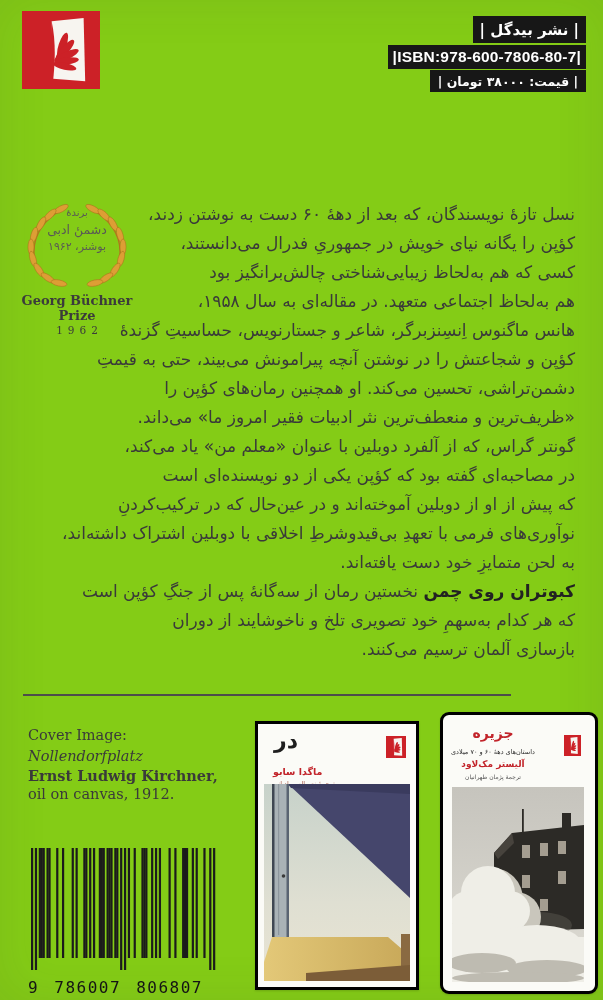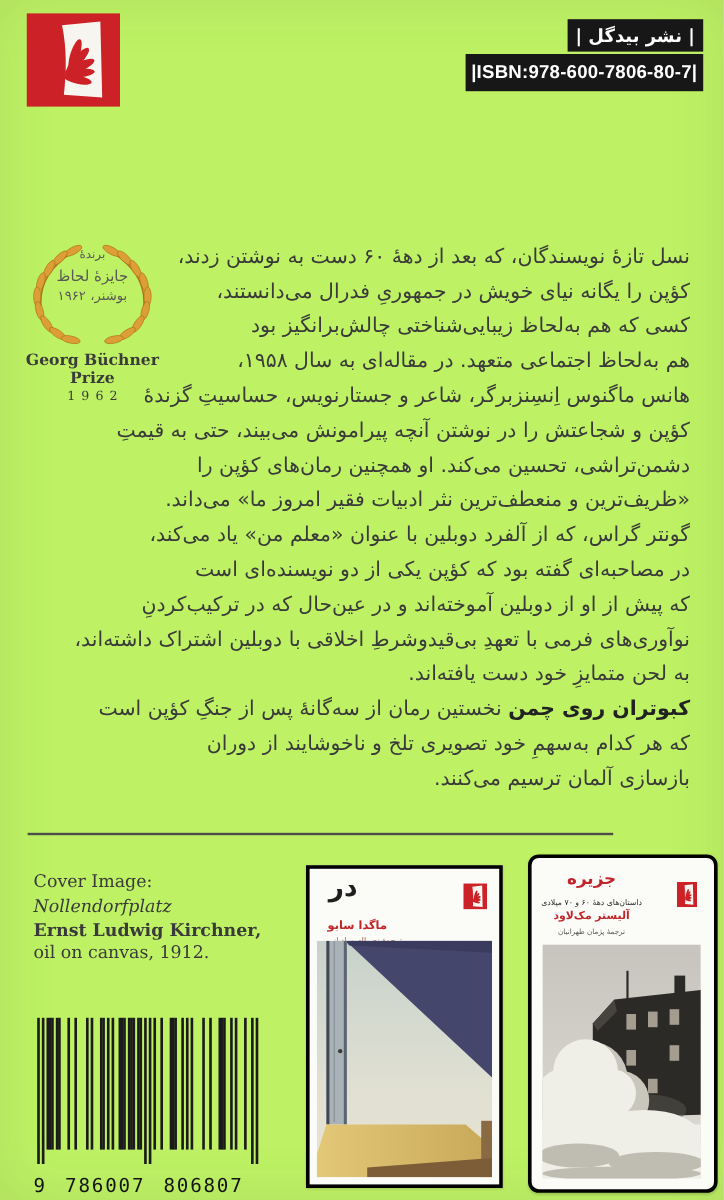--- a/index.html
+++ b/index.html
@@ -1,23 +1,23 @@
 <!DOCTYPE html>
 <html lang="fa"><head>
 <meta charset="utf-8">
 <style>
   html,body{margin:0;padding:0;background:#d8d8d2;}
-  .page{position:relative;width:603px;height:1000px;background:#bef264;overflow:hidden;
+  .page{position:relative;width:603px;height:1000px;background:#84cc16;overflow:hidden;
         font-family:"DejaVu Sans",sans-serif;box-shadow:inset 0 0 50px rgba(60,60,50,.10);}
   
   .logo{position:absolute;left:22px;top:8px;width:78px;height:84px;}
   .pubbox{position:absolute;right:17px;background:#171717;color:#fff;display:flex;
           align-items:center;justify-content:center;white-space:nowrap;}
   .box-name{top:16px;height:27px;padding:0 7px;font-size:15px;font-weight:bold;}
-  .box-isbn{top:45px;height:31px;padding:0 5px;font-size:15.5px;font-weight:bold;
+  .box-isbn{top:45px;height:24px;padding:0 5px;font-size:15.5px;font-weight:bold;
             font-family:"Liberation Sans",sans-serif;letter-spacing:.2px;}
   .box-price{top:70px;height:22px;padding:0 8px;font-size:12.5px;font-weight:bold;}
   
   .seal{position:absolute;left:14px;top:202px;width:126px;text-align:center;color:#4a4a48;}
   .wreath-wrap{position:relative;width:126px;height:88px;}
   .wreath-wrap svg{position:absolute;left:0;top:0;}
   .seal-fa{position:absolute;left:0;top:4px;width:126px;line-height:1.45;color:#5a5a55;}
   .seal-fa .f1{font-size:10px;}
   .seal-fa .f2{font-size:12.5px;}
   .seal-fa .f3{font-size:11px;}
@@ -78,20 +78,21 @@
 </svg>
 
 <div class="page">
 
   <svg class="logo" viewBox="0 0 100 100">
     <use href="#bidgol-mark"></use>
   </svg>
 
   <div class="pubbox box-name" dir="rtl">| نشر بیدگل |</div>
   <div class="pubbox box-isbn" dir="ltr">|ISBN:978-600-7806-80-7|</div>
+  <div class="pubbox box-price" dir="rtl">| قیمت: ۳۸۰۰۰ تومان |</div>
 
   <div class="seal">
     <div class="wreath-wrap">
       <svg width="126" height="88" viewBox="0 0 126 88">
         <g stroke="#b2761c" stroke-width="1.4" fill="none">
           <path d="M50,6 Q12,28 22,64 Q28,78 48,83"></path>
           <path d="M76,6 Q114,28 104,64 Q98,78 78,83"></path>
         </g>
         <g fill="#dd9e35" stroke="#a96f1a" stroke-width="0.5">
           <ellipse cx="47" cy="7" rx="8" ry="3" transform="rotate(-28 47 7)"></ellipse>
@@ -109,21 +110,21 @@
           <ellipse cx="106" cy="33" rx="8" ry="3" transform="rotate(74 106 33)"></ellipse>
           <ellipse cx="109" cy="45" rx="8" ry="3" transform="rotate(90 109 45)"></ellipse>
           <ellipse cx="107" cy="57" rx="8" ry="3" transform="rotate(106 107 57)"></ellipse>
           <ellipse cx="101" cy="68" rx="8" ry="3" transform="rotate(124 101 68)"></ellipse>
           <ellipse cx="92" cy="76" rx="8" ry="3" transform="rotate(146 92 76)"></ellipse>
           <ellipse cx="81" cy="81" rx="8" ry="3" transform="rotate(168 81 81)"></ellipse>
         </g>
       </svg>
       <div class="seal-fa" dir="rtl">
         <div class="f1">برندهٔ</div>
-        <div class="f2">جایزهٔ لحاظ</div>
+        <div class="f2">دشمنٔ ادبی</div>
         <div class="f3">بوشنر، ۱۹۶۲</div>
       </div>
     </div>
     <div class="seal-en1">Georg Büchner Prize</div>
     <div class="seal-en2">1962</div>
   </div>
 
   <div class="blurb">
     <div>نسل تازهٔ نویسندگان، که بعد از دههٔ ۶۰ دست به نوشتن زدند،</div>
     <div>کؤپن را یگانه نیای خویش در جمهوریِ فدرال می‌دانستند،</div>

